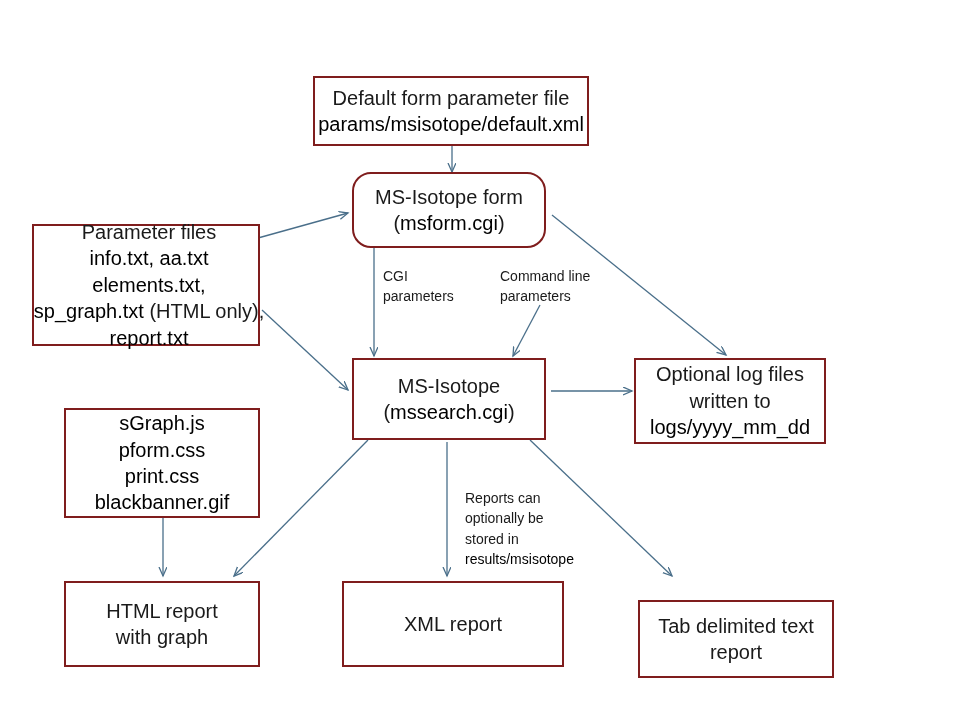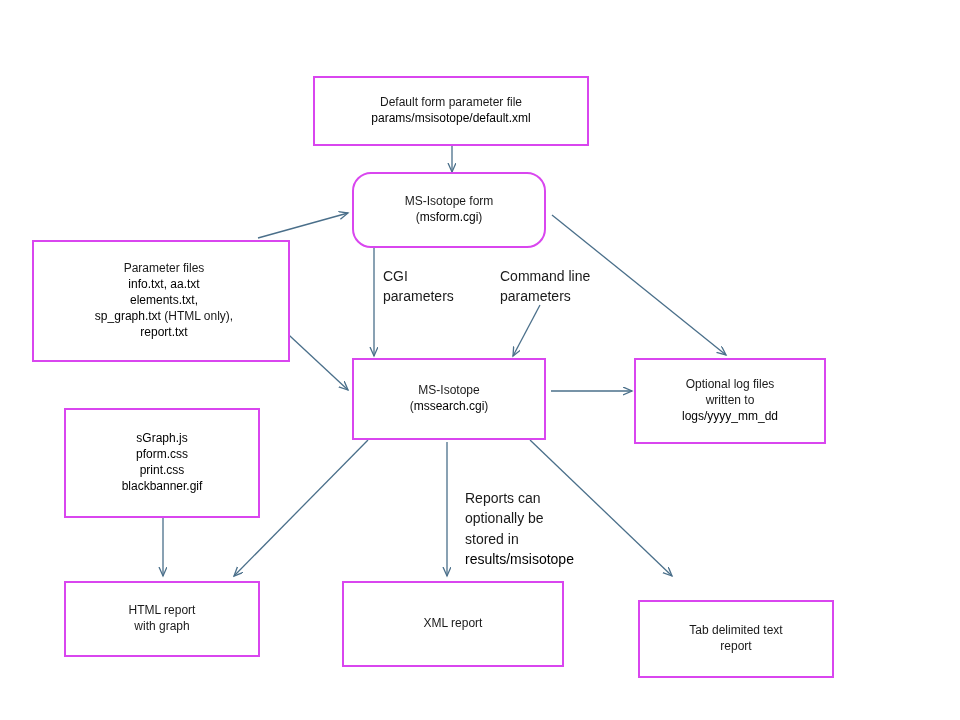--- a/index.html
+++ b/index.html
@@ -22,29 +22,29 @@
     position: absolute;
     left: 0;
     top: 0;
     width: 960px;
     height: 720px;
     pointer-events: none;
   }
   .node {
     position: absolute;
     box-sizing: border-box;
-    border: 2px solid #d946ef;
+    border: 2px solid #7f1d1d;
     background: #ffffff;
     display: flex;
     flex-direction: column;
     align-items: center;
     justify-content: center;
     text-align: center;
     color: #1a1a1a;
-    font-size: 12px;
+    font-size: 20px;
     line-height: 1.32;
     z-index: 2;
   }
   .node .line {
     display: block;
     white-space: nowrap;
   }
   .red {
     color: #000000;
   }
@@ -102,21 +102,21 @@
   <div class="node" style="left:313px; top:76px; width:276px; height:70px;">
     <span class="line black">Default form parameter file</span>
     <span class="line red">params/msisotope/default.xml</span>
   </div>
 
   <div class="node" style="left:352px; top:172px; width:194px; height:76px;border-radius:19px;">
     <span class="line black">MS-Isotope form</span>
     <span class="line"><span class="black">(</span><span class="red">msform.cgi</span><span class="black">)</span></span>
   </div>
 
-  <div class="node" style="left:32px; top:240px; width:258px; height:122px;padding-left:6px;">
+  <div class="node" style="left:32px; top:224px; width:228px; height:122px;padding-left:6px;">
     <span class="line black">Parameter files</span>
     <span class="line red">info.txt, aa.txt</span>
     <span class="line red">elements.txt,</span>
     <span class="line"><span class="red">sp_graph.txt</span><span class="black"> (HTML only),</span></span>
     <span class="line red">report.txt</span>
   </div>
 
   <div class="node" style="left:352px; top:358px; width:194px; height:82px;">
     <span class="line black">MS-Isotope</span>
     <span class="line"><span class="black">(</span><span class="red">mssearch.cgi</span><span class="black">)</span></span>
@@ -128,21 +128,21 @@
     <span class="line red">logs/yyyy_mm_dd</span>
   </div>
 
   <div class="node" style="left:64px; top:408px; width:196px; height:110px;">
     <span class="line red">sGraph.js</span>
     <span class="line red">pform.css</span>
     <span class="line red">print.css</span>
     <span class="line red">blackbanner.gif</span>
   </div>
 
-  <div class="node" style="left:64px; top:581px; width:196px; height:76px;">
+  <div class="node" style="left:64px; top:581px; width:196px; height:86px;">
     <span class="line black">HTML report</span>
     <span class="line black">with graph</span>
   </div>
 
   <div class="node" style="left:342px; top:581px; width:222px; height:86px;">
     <span class="line black">XML report</span>
   </div>
 
   <div class="node" style="left:638px; top:600px; width:196px; height:78px;">
     <span class="line black">Tab delimited text</span>

